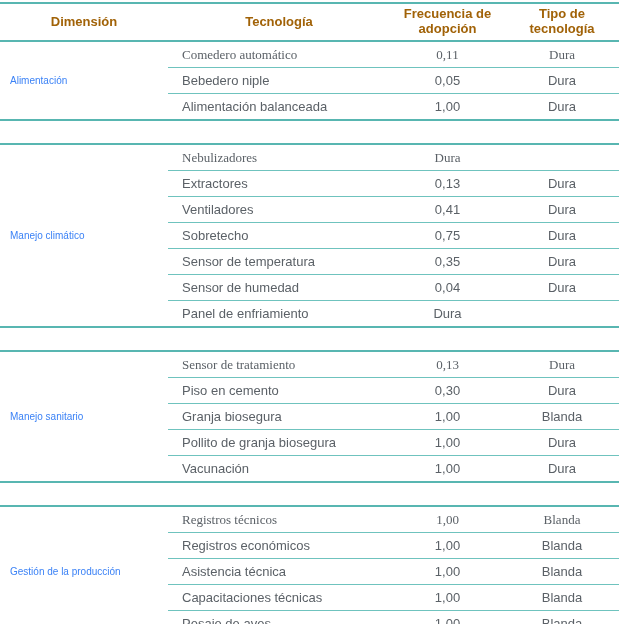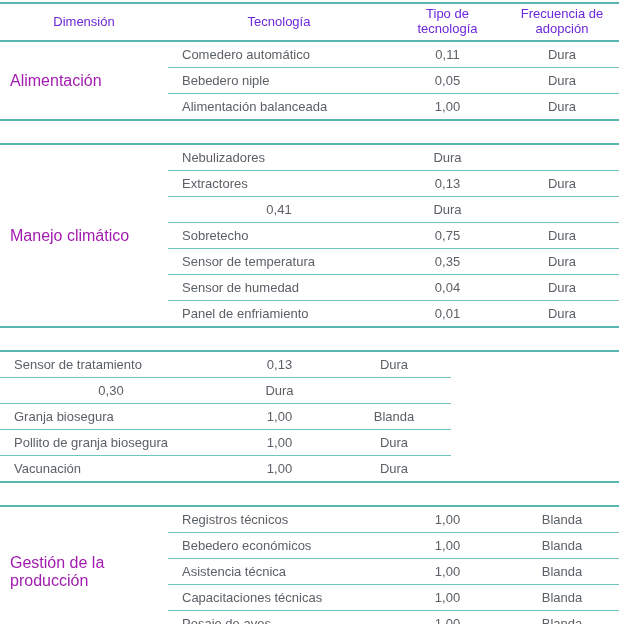--- a/index.html
+++ b/index.html
@@ -20,24 +20,24 @@
     width: 619px;
   }
   
   .header-row {
     display: grid;
     grid-template-columns: 168px 222px 115px 114px;
     align-items: center;
     height: 36px;
     border-top: 2px solid #58b6b1;
     border-bottom: 2px solid #58b6b1;
-    font-weight: normal;
+    font-weight: bold;
     font-size: 13px;
     line-height: 1.15;
-    color: #6d28d9;
+    color: #a16207;
     text-align: center;
   }
   .header-cell {
     padding: 0 6px;
     box-sizing: border-box;
   }
   
   .section {
     display: flex;
     border-bottom: 2px solid #58b6b1;
@@ -45,39 +45,40 @@
   .section.gapped {
     margin-top: 22px;
     border-top: 2px solid #58b6b1;
   }
   .dim-cell {
     width: 168px;
     box-sizing: border-box;
     display: flex;
     align-items: center;
     padding-left: 10px;
-    font-size: 16px;
-    color: #a21caf;
+    font-size: 10px;
+    color: #3b82f6;
   }
   .rows {
     width: 451px;
     display: flex;
     flex-direction: column;
   }
   .row {
     display: grid;
     grid-template-columns: 222px 115px 114px;
     align-items: center;
     height: 25px;
     font-size: 13px;
     color: #5b6167;
     border-top: 1px solid #6fc3be;
   }
   .row:first-child {
     border-top: none;
+    font-family: Liberation Serif, serif;
   }
   .cell-tech {
     padding-left: 14px;
     box-sizing: border-box;
     text-align: left;
     white-space: nowrap;
     overflow: hidden;
   }
   .cell-freq, .cell-tipo {
     text-align: center;
@@ -85,22 +86,22 @@
 </style>
 </head>
 <body>
 
 <div class="page">
   <div class="tbl">
 
     <div class="header-row">
       <div class="header-cell">Dimensión</div>
       <div class="header-cell">Tecnología</div>
+      <div class="header-cell">Frecuencia de adopción</div>
       <div class="header-cell">Tipo de tecnología</div>
-      <div class="header-cell">Frecuencia de adopción</div>
     </div>
 
     <div class="section">
       <div class="dim-cell">Alimentación</div>
       <div class="rows">
         <div class="row">
           <div class="cell-tech">Comedero automático</div>
           <div class="cell-freq">0,11</div>
           <div class="cell-tipo">Dura</div>
         </div>
@@ -123,54 +124,56 @@
         <div class="row">
           <div class="cell-tech">Nebulizadores</div>
           <div class="cell-tipo">Dura</div>
         </div>
         <div class="row">
           <div class="cell-tech">Extractores</div>
           <div class="cell-freq">0,13</div>
           <div class="cell-tipo">Dura</div>
         </div>
         <div class="row">
+          <div class="cell-tech">Ventiladores</div>
           <div class="cell-freq">0,41</div>
           <div class="cell-tipo">Dura</div>
         </div>
         <div class="row">
           <div class="cell-tech">Sobretecho</div>
           <div class="cell-freq">0,75</div>
           <div class="cell-tipo">Dura</div>
         </div>
         <div class="row">
           <div class="cell-tech">Sensor de temperatura</div>
           <div class="cell-freq">0,35</div>
           <div class="cell-tipo">Dura</div>
         </div>
         <div class="row">
           <div class="cell-tech">Sensor de humedad</div>
           <div class="cell-freq">0,04</div>
           <div class="cell-tipo">Dura</div>
         </div>
         <div class="row">
           <div class="cell-tech">Panel de enfriamiento</div>
-          <div class="cell-freq">0,01</div>
           <div class="cell-tipo">Dura</div>
         </div>
       </div>
     </div>
 
     <div class="section gapped">
+      <div class="dim-cell">Manejo sanitario</div>
       <div class="rows">
         <div class="row">
           <div class="cell-tech">Sensor de tratamiento</div>
           <div class="cell-freq">0,13</div>
           <div class="cell-tipo">Dura</div>
         </div>
         <div class="row">
+          <div class="cell-tech">Piso en cemento</div>
           <div class="cell-freq">0,30</div>
           <div class="cell-tipo">Dura</div>
         </div>
         <div class="row">
           <div class="cell-tech">Granja biosegura</div>
           <div class="cell-freq">1,00</div>
           <div class="cell-tipo">Blanda</div>
         </div>
         <div class="row">
           <div class="cell-tech">Pollito de granja biosegura</div>
@@ -187,21 +190,21 @@
 
     <div class="section gapped">
       <div class="dim-cell">Gestión de la producción</div>
       <div class="rows">
         <div class="row">
           <div class="cell-tech">Registros técnicos</div>
           <div class="cell-freq">1,00</div>
           <div class="cell-tipo">Blanda</div>
         </div>
         <div class="row">
-          <div class="cell-tech">Bebedero económicos</div>
+          <div class="cell-tech">Registros económicos</div>
           <div class="cell-freq">1,00</div>
           <div class="cell-tipo">Blanda</div>
         </div>
         <div class="row">
           <div class="cell-tech">Asistencia técnica</div>
           <div class="cell-freq">1,00</div>
           <div class="cell-tipo">Blanda</div>
         </div>
         <div class="row">
           <div class="cell-tech">Capacitaciones técnicas</div>

